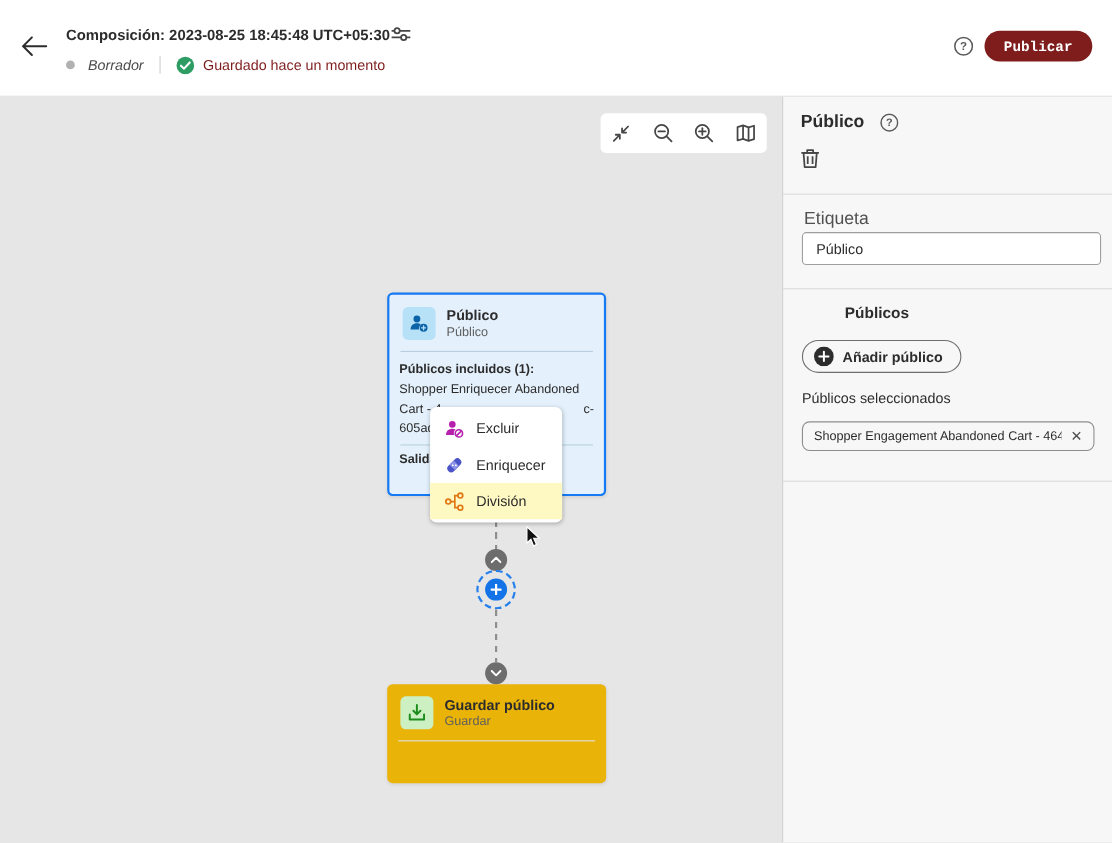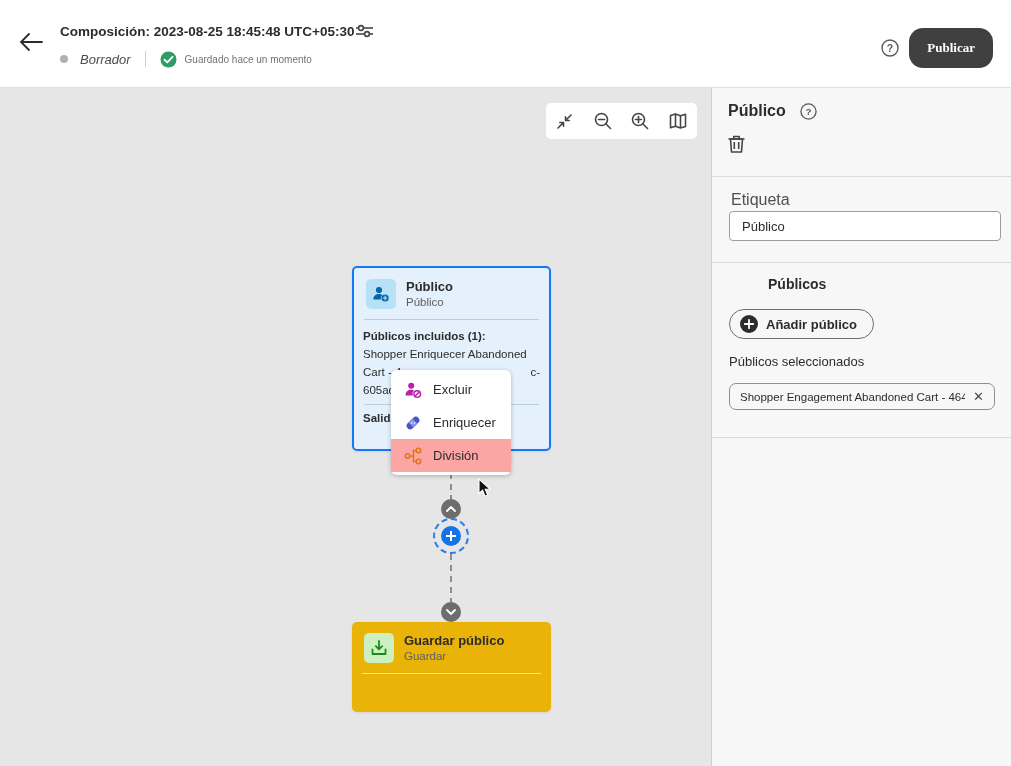--- a/index.html
+++ b/index.html
@@ -16,23 +16,23 @@
 
   
   .header { position:absolute; top:0; left:0; width:1011px; height:88px; background:#fff; border-bottom:1px solid #e1e1e1; z-index:40; }
   .back-btn { position:absolute; left:18px; top:28px; width:28px; height:28px; background:none; border:none; cursor:pointer; }
   .title-row { position:absolute; left:60px; top:23px; display:flex; align-items:center; }
   .comp-title { font-size:13.5px; font-weight:bold; color:#2c2c2c; }
   .status-row { position:absolute; left:60px; top:50px; display:flex; align-items:center; height:18px; }
   .status-dot { width:8px; height:8px; border-radius:50%; background:#b1b1b1; margin-right:12px; }
   .status-text { font-style:italic; font-size:13px; color:#4b4b4b; }
   .vbar { width:1px; height:16px; background:#d0d0d0; margin:0 14px; }
-  .saved-text { font-size:10px; color:#737373; margin-left:8px; }
+  .saved-text { font-size:13px; color:#7f1d1d; margin-left:8px; }
   .header-actions { position:absolute; right:18px; top:28px; display:flex; align-items:center; gap:10px; }
-  .publish-btn { height:40px; padding:0 18px; border:none; border-radius:14px; background:#404040; color:#fff; font-weight:bold; font-size:13px; font-family:Liberation Serif, serif; cursor:pointer; }
+  .publish-btn { height:28px; padding:0 18px; border:none; border-radius:14px; background:#7f1d1d; color:#fff; font-weight:bold; font-size:13px; font-family:Liberation Mono, monospace; cursor:pointer; }
   .icon-btn { background:none; border:none; padding:0; cursor:pointer; }
 
   
   .canvas { position:absolute; left:0; top:88px; width:711px; height:678px; background:#e6e6e6; overflow:hidden; }
   .canvas-toolbar { position:absolute; left:546px; top:15px; width:151px; height:36px; background:#fff; border-radius:5px; display:flex; align-items:center; justify-content:space-around; z-index:5; }
   .tool-btn { background:none; border:none; width:28px; height:28px; display:flex; align-items:center; justify-content:center; cursor:pointer; }
 
   
   .node { position:absolute; width:199px; border-radius:5px; background:#eab308; z-index:2; box-shadow:0 1px 3px rgba(0,0,0,0.08); }
   .node-audience { left:352px; top:178px; height:185px; background:#e4f1fc; border:2px solid #147af3; }
@@ -53,21 +53,21 @@
 
   
   .dash-line { position:absolute; width:2px; background:repeating-linear-gradient(180deg,#8e8e8e 0 6px,transparent 6px 11px); z-index:1; }
   .chev-circle { position:absolute; width:20px; height:20px; border-radius:50%; background:#6d6d6d; display:flex; align-items:center; justify-content:center; z-index:3; cursor:pointer; border:none; }
   .plus-wrap { position:absolute; left:433px; top:430px; width:36px; height:36px; border:2px dashed #2680eb; border-radius:50%; display:flex; align-items:center; justify-content:center; z-index:3; }
   .plus-btn { width:20px; height:20px; border-radius:50%; background:#1473e6; border:none; color:#fff; display:flex; align-items:center; justify-content:center; cursor:pointer; }
 
   
   .context-menu { position:absolute; left:391px; top:282px; width:120px; background:#fff; border-radius:6px; padding:3px 0; box-shadow:0 1px 4px rgba(0,0,0,0.25); z-index:10; }
   .menu-item { height:33px; display:flex; align-items:center; gap:11px; padding:0 13px; font-size:13px; color:#2c2c2c; cursor:pointer; }
-  .menu-item.active { background:#fca5a5; }
+  .menu-item.active { background:#fef9c3; }
   .mi-icon { width:18px; height:18px; flex:0 0 auto; }
 
   .cursor { position:absolute; left:478px; top:390px; z-index:30; pointer-events:none; }
 
   
   .panel { position:absolute; right:0; top:88px; width:300px; height:678px; background:#f7f7f7; border-left:1px solid #d0d0d0; z-index:5; }
   .panel-divider { position:absolute; left:0; width:100%; height:1px; background:#dadada; }
   .panel-title-row { position:absolute; left:16px; top:14px; display:flex; align-items:center; gap:14px; }
   .panel-title { font-size:16px; font-weight:bold; color:#2c2c2c; }
   .trash-btn { position:absolute; left:15px; top:46px; background:none; border:none; cursor:pointer; }

